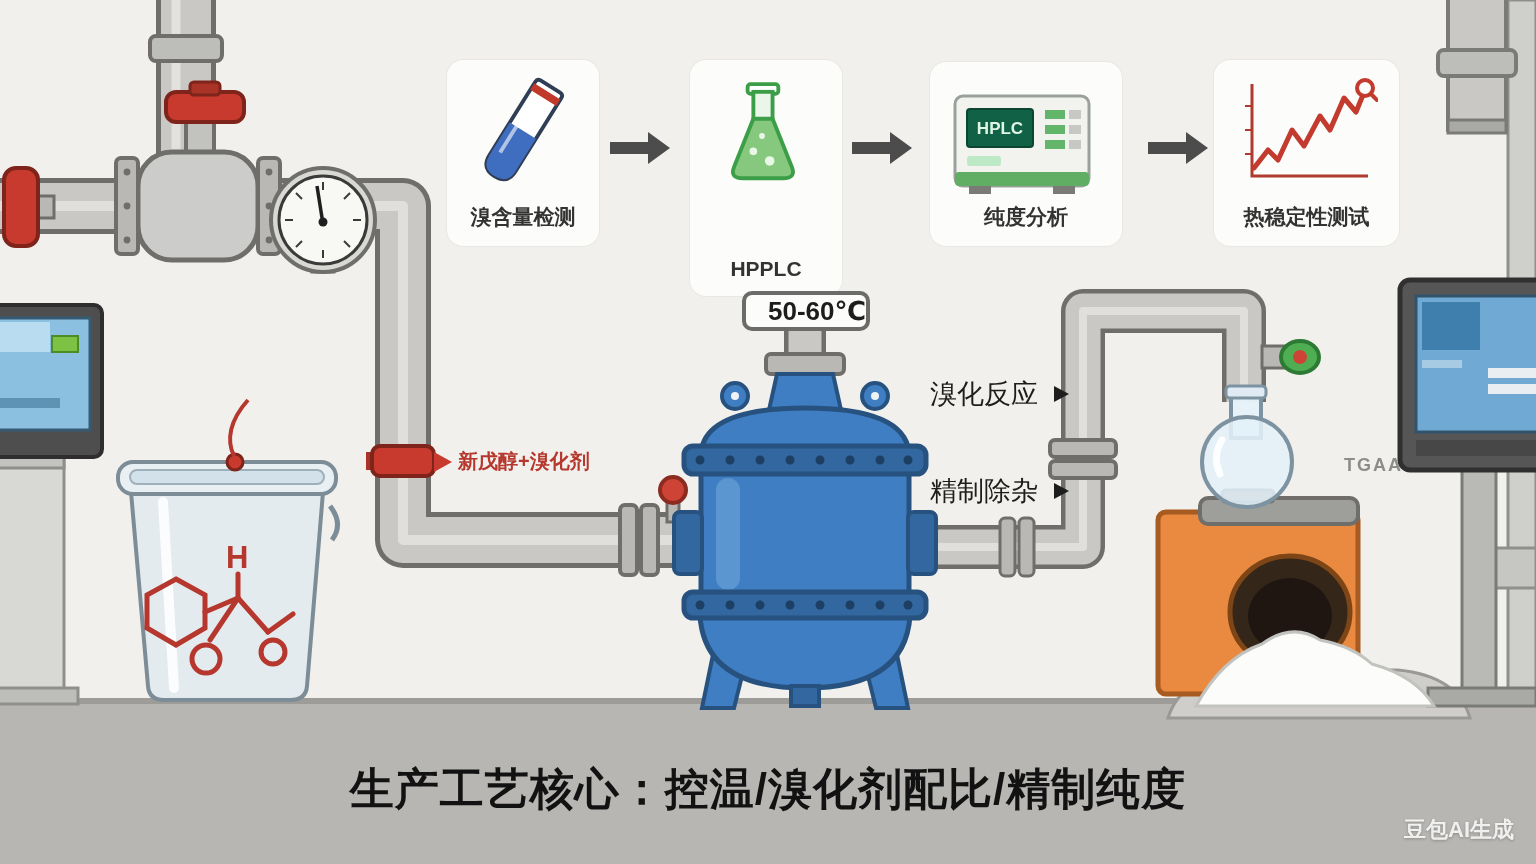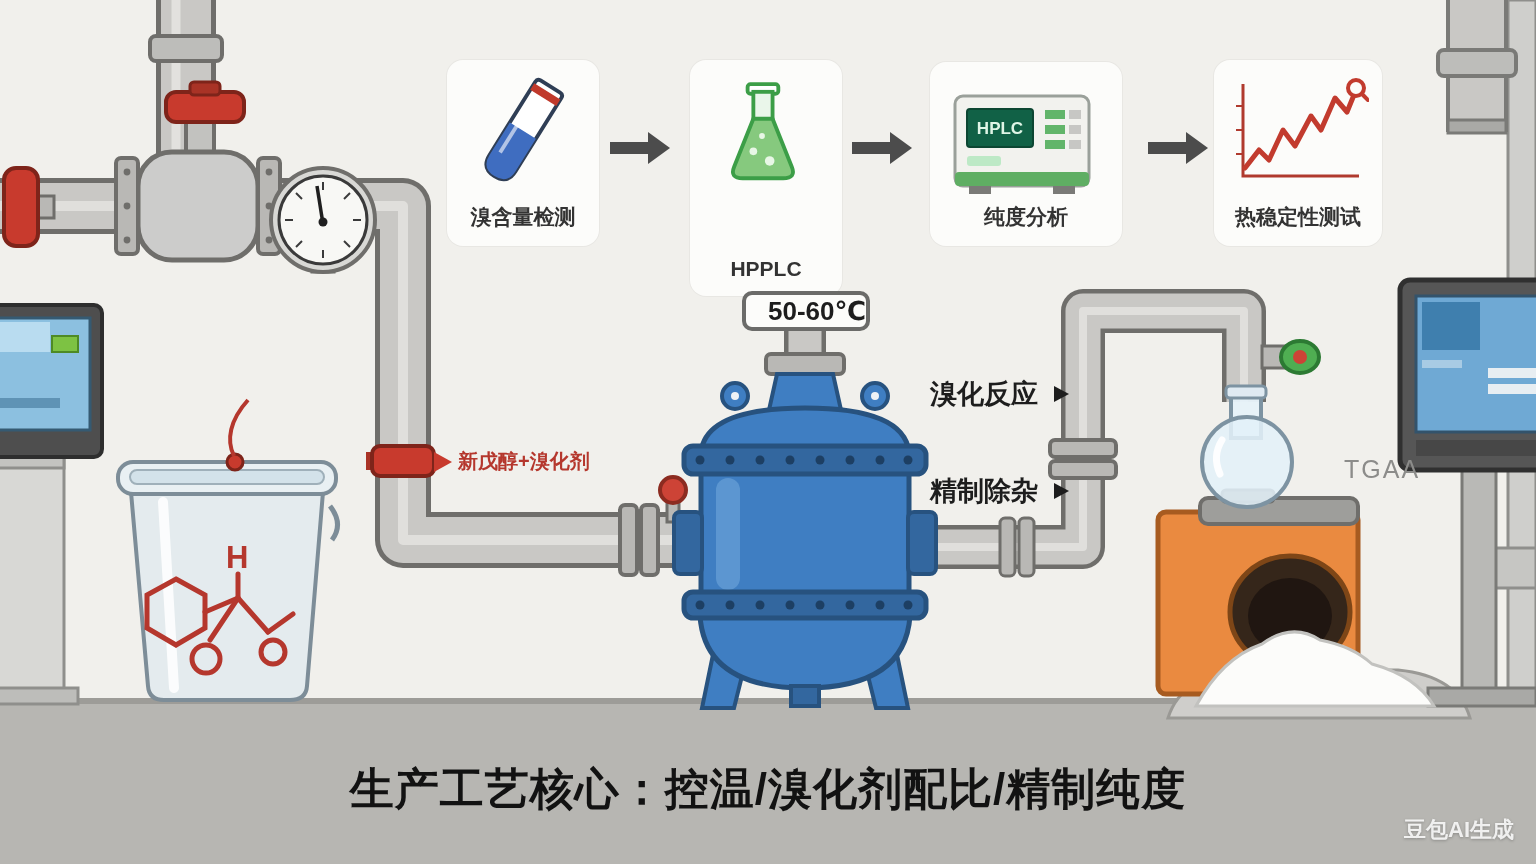--- a/index.html
+++ b/index.html
@@ -6,26 +6,26 @@
   html,body{width:100%;height:100%}
   body{background:#8e8d8a;font-family:"Liberation Sans","DejaVu Sans",sans-serif}
   .stage{position:relative;width:1536px;height:864px;background:#f1f0ec;overflow:hidden}
   .scene{position:absolute;left:0;top:0;width:1536px;height:864px}
   .card{position:absolute;background:#fcfcfa;border-radius:16px;box-shadow:0 0 0 1px rgba(0,0,0,0.035)}
   .card-icon{position:absolute;top:8px;left:0;right:8px;height:132px;display:flex;align-items:flex-end;justify-content:center}
   .card-label{position:absolute;bottom:15px;left:0;right:0;text-align:center;font-size:21px;font-weight:700;color:#333}
   .flow-arrow{position:absolute}
   .overlay{position:absolute;white-space:nowrap}
   .red-label{color:#b5372d;font-weight:800}
-  .black-label{color:#1d1d1d;font-weight:700;font-size:27px;display:flex;align-items:center;gap:16px}
+  .black-label{color:#1d1d1d;font-weight:400;font-size:27px;display:flex;align-items:center;gap:16px}
   .ptr{width:0;height:0;border-top:8px solid transparent;border-bottom:8px solid transparent;border-left:15px solid #1d1d1d}
   .sign{position:absolute;background:#fcfcfa;border:4px solid #6b6b69;border-radius:10px;font-weight:800;font-size:26px;color:#1d1d1d;display:flex;align-items:center;justify-content:flex-end}
   .title{position:absolute;left:0;top:760px;width:100%;text-align:center;font-size:44px;font-weight:900;color:#121212;letter-spacing:1px}
   .watermark{position:absolute;right:22px;top:815px;font-size:22px;font-weight:700;color:rgba(255,255,255,0.85);text-shadow:0 1px 3px rgba(0,0,0,0.25)}
-  .tgaa{color:#8c8c8a;font-size:25px;font-weight:400;letter-spacing:2px}
+  .tgaa{color:#8c8c8a;font-size:18px;font-weight:700;letter-spacing:2px}
   .h-atom{color:#b5372d;font-size:31px;font-weight:800}
 </style>
 </head>
 <body>
 
 <div class="stage">
 
   <svg class="scene" viewBox="0 0 1536 864">
 
     <rect x="0" y="698" width="1536" height="166" fill="#b7b6b2"></rect>
@@ -289,21 +289,21 @@
     <div class="card-label">纯度分析</div>
   </div>
 
   <div class="flow-arrow" style="left:1146px;top:128px">
     <svg width="64" height="40" viewBox="0 0 64 40">
         <rect x="2" y="14" width="38" height="12" fill="#4c4c4c"></rect>
         <polygon points="40,4 62,20 40,36" fill="#4c4c4c"></polygon>
       </svg>
   </div>
 
-  <div class="card" style="left:1214px;top:60px;width:168px;height:186px">
+  <div class="card" style="left:1214px;top:60px;width:185px;height:186px">
     <div class="card-icon">
       <svg width="150" height="128" viewBox="0 0 150 128">
         <path d="M 24 12 L 24 104 L 140 104" stroke="#b03a2e" stroke-width="3" fill="none"></path>
         <line x1="17" y1="34" x2="24" y2="34" stroke="#b03a2e" stroke-width="2"></line>
         <line x1="17" y1="58" x2="24" y2="58" stroke="#b03a2e" stroke-width="2"></line>
         <line x1="17" y1="82" x2="24" y2="82" stroke="#b03a2e" stroke-width="2"></line>
         <polyline points="26,96 40,78 50,88 64,58 76,74 92,44 102,58 116,26 128,40 137,18" fill="none" stroke="#c23b2e" stroke-width="5" stroke-linejoin="round" stroke-linecap="round"></polyline>
         <circle cx="137" cy="16" r="8" fill="#fcfcfa" stroke="#c23b2e" stroke-width="4"></circle>
         <line x1="143" y1="22" x2="149" y2="28" stroke="#c23b2e" stroke-width="4" stroke-linecap="round"></line>
       </svg>

